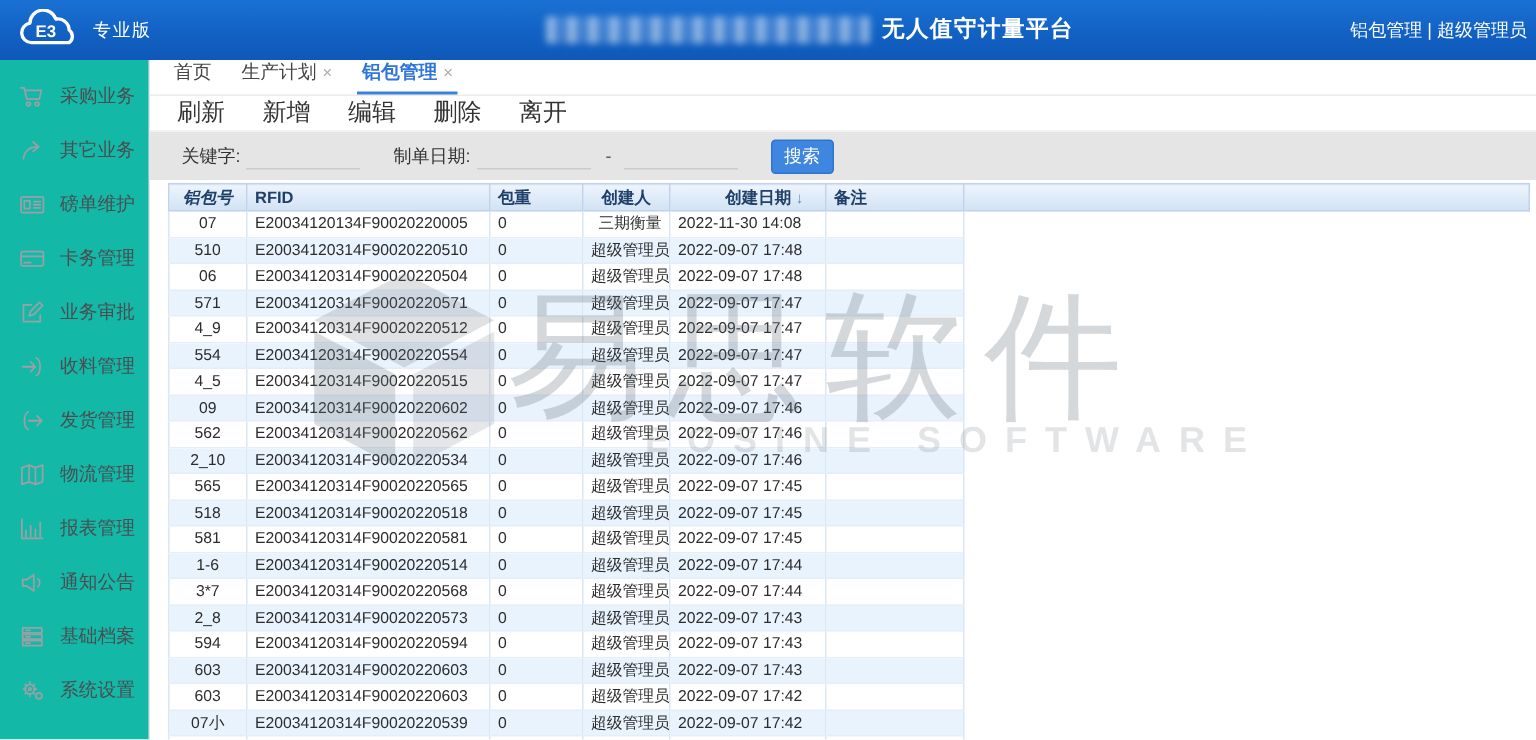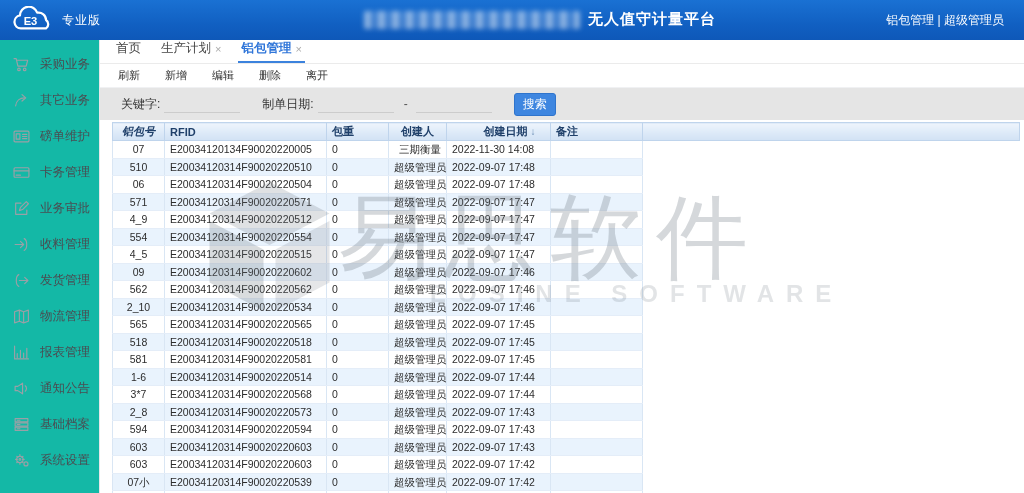--- a/index.html
+++ b/index.html
@@ -10,21 +10,21 @@
   .topbar { position:relative; height:40px; display:flex; align-items:center;
             background:linear-gradient(180deg,#1a71d3 0%,#1160c2 60%,#0e58b8 100%);
             color:#fff; }
   .logo-wrap { display:flex; align-items:center; margin-left:10px; }
   .logo-wrap svg { width:46px; height:28px; }
   .edition { font-size:12px; margin-left:6px; letter-spacing:1px; }
   .redacted { position:absolute; left:364px; top:11px; width:216px; height:18px; border-radius:2px;
               background:repeating-linear-gradient(90deg, rgba(255,255,255,.50) 0 7px, rgba(190,210,240,.25) 7px 14px);
               filter:blur(2.5px); }
   .apptitle { position:absolute; left:588px; top:10px; font-size:15px; font-weight:bold; letter-spacing:1px; }
-  .userarea { margin-left:auto; margin-right:20px; font-size:12px; white-space:nowrap; }
+  .userarea { margin-left:auto; margin-right:6px; font-size:12px; white-space:nowrap; }
 
   
   .layout { display:flex; height:453px; }
   .sidebar { width:115px; border-right:1px solid #e4e6e9; padding-top:6px; background:#14b8a6; }
   .side-item { height:36px; display:flex; align-items:center; padding-left:13px; cursor:pointer; }
   .side-item .ic { width:17px; height:17px; margin-right:10px; display:inline-flex; }
   .side-item svg { width:17px; height:17px; fill:none; stroke:#9aa0a6; stroke-width:1.1;
                    stroke-linecap:round; stroke-linejoin:round; }
   .side-item .lbl { font-size:12.5px; color:#4a4d52; }
 
@@ -33,21 +33,21 @@
   
   .tabbar { height:24px; display:flex; align-items:flex-end; padding-left:13px;
             border-bottom:1px solid #ebebeb; }
   .tab { display:flex; align-items:center; margin-right:14px; padding:0 3px 4px 3px;
          font-size:12.5px; color:#444; cursor:pointer; border-bottom:2px solid transparent; }
   .tab.active { color:#3076d9; font-weight:bold; border-bottom-color:#3b82dd; }
   .tab .x { font-size:11px; color:#aaa; margin-left:4px; font-weight:normal; }
 
   
   .toolbar { height:23px; display:flex; align-items:center; padding-left:18px; }
-  .tbtn { font-size:11px; color:#333; margin-right:25px; background:none; border:none;
+  .tbtn { font-size:16px; color:#333; margin-right:25px; background:none; border:none;
           cursor:pointer; font-family:inherit; }
 
   
   .searchrow { height:33px; display:flex; align-items:center; padding-left:21px;
                border-top:1px solid #f0f1f3; background:#e5e5e5; }
   .searchrow label { font-size:12px; color:#333; margin-right:4px; }
   .u-input { width:76px; height:18px; border:none; border-bottom:1px solid #ccc; outline:none;
              background:transparent; font-size:12px; margin-right:8px; }
   .dash { font-size:12px; color:#555; margin:0 8px 0 2px; }
   .search-btn { width:42px; height:23px; margin-left:14px; background:#3e86e0; color:#fff;

